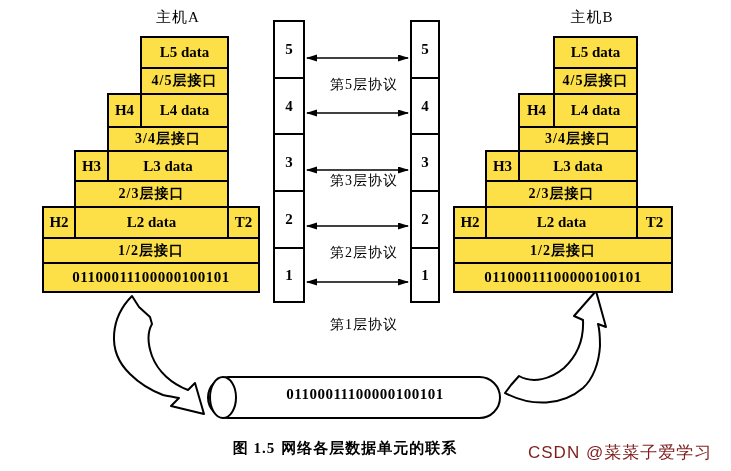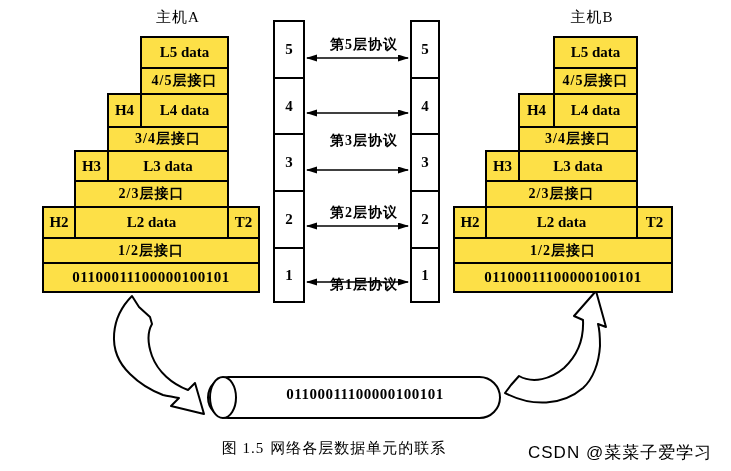--- a/index.html
+++ b/index.html
@@ -8,26 +8,26 @@
   .overlay{position:absolute;left:0;top:0;}
   .box{position:absolute;box-sizing:border-box;border:2px solid #000;background:#fde047;
        display:flex;align-items:center;justify-content:center;
        font-size:15px;font-weight:600;white-space:nowrap;}
   .box.cn{font-size:14px;letter-spacing:1px;text-align:center;}
   .box.bits{font-size:15px;letter-spacing:.5px;}
   .htitle{position:absolute;text-align:center;font-size:15px;font-weight:400;letter-spacing:1px;}
   .lvlcell{position:absolute;box-sizing:border-box;border:2px solid #000;background:#fff;
        display:flex;align-items:center;justify-content:center;font-size:15px;font-weight:600;}
   .protolabel{position:absolute;left:305px;width:118px;text-align:center;
-       font-size:14px;font-weight:700;letter-spacing:1px;}
+       font-size:14px;font-weight:400;letter-spacing:1px;margin-top:40px;}
   .pipebits{position:absolute;left:270px;top:386px;width:190px;text-align:center;
        font-size:15px;font-weight:600;letter-spacing:.5px;}
-  .caption{position:absolute;left:204px;top:439px;width:260px;display:flex;
-       justify-content:center;gap:6px;font-size:15px;font-weight:400;letter-spacing:1px;}
-  .watermark{position:absolute;left:528px;top:441px;font-size:17px;color:#000000;
+  .caption{position:absolute;left:215px;top:439px;width:260px;display:flex;
+       justify-content:center;gap:6px;font-size:15px;font-weight:700;letter-spacing:1px;}
+  .watermark{position:absolute;left:528px;top:441px;font-size:17px;color:#7f1d1d;
        font-family:"Liberation Sans","DejaVu Sans",sans-serif;letter-spacing:1px;}
 </style>
 </head>
 <body>
 
 <div class="canvas">
 
   <svg class="overlay" width="731" height="471" viewBox="0 0 731 471">
     <defs>
       <marker id="ah" markerWidth="11" markerHeight="8" refX="10" refY="3.5" orient="auto-start-reverse" markerUnits="userSpaceOnUse">

